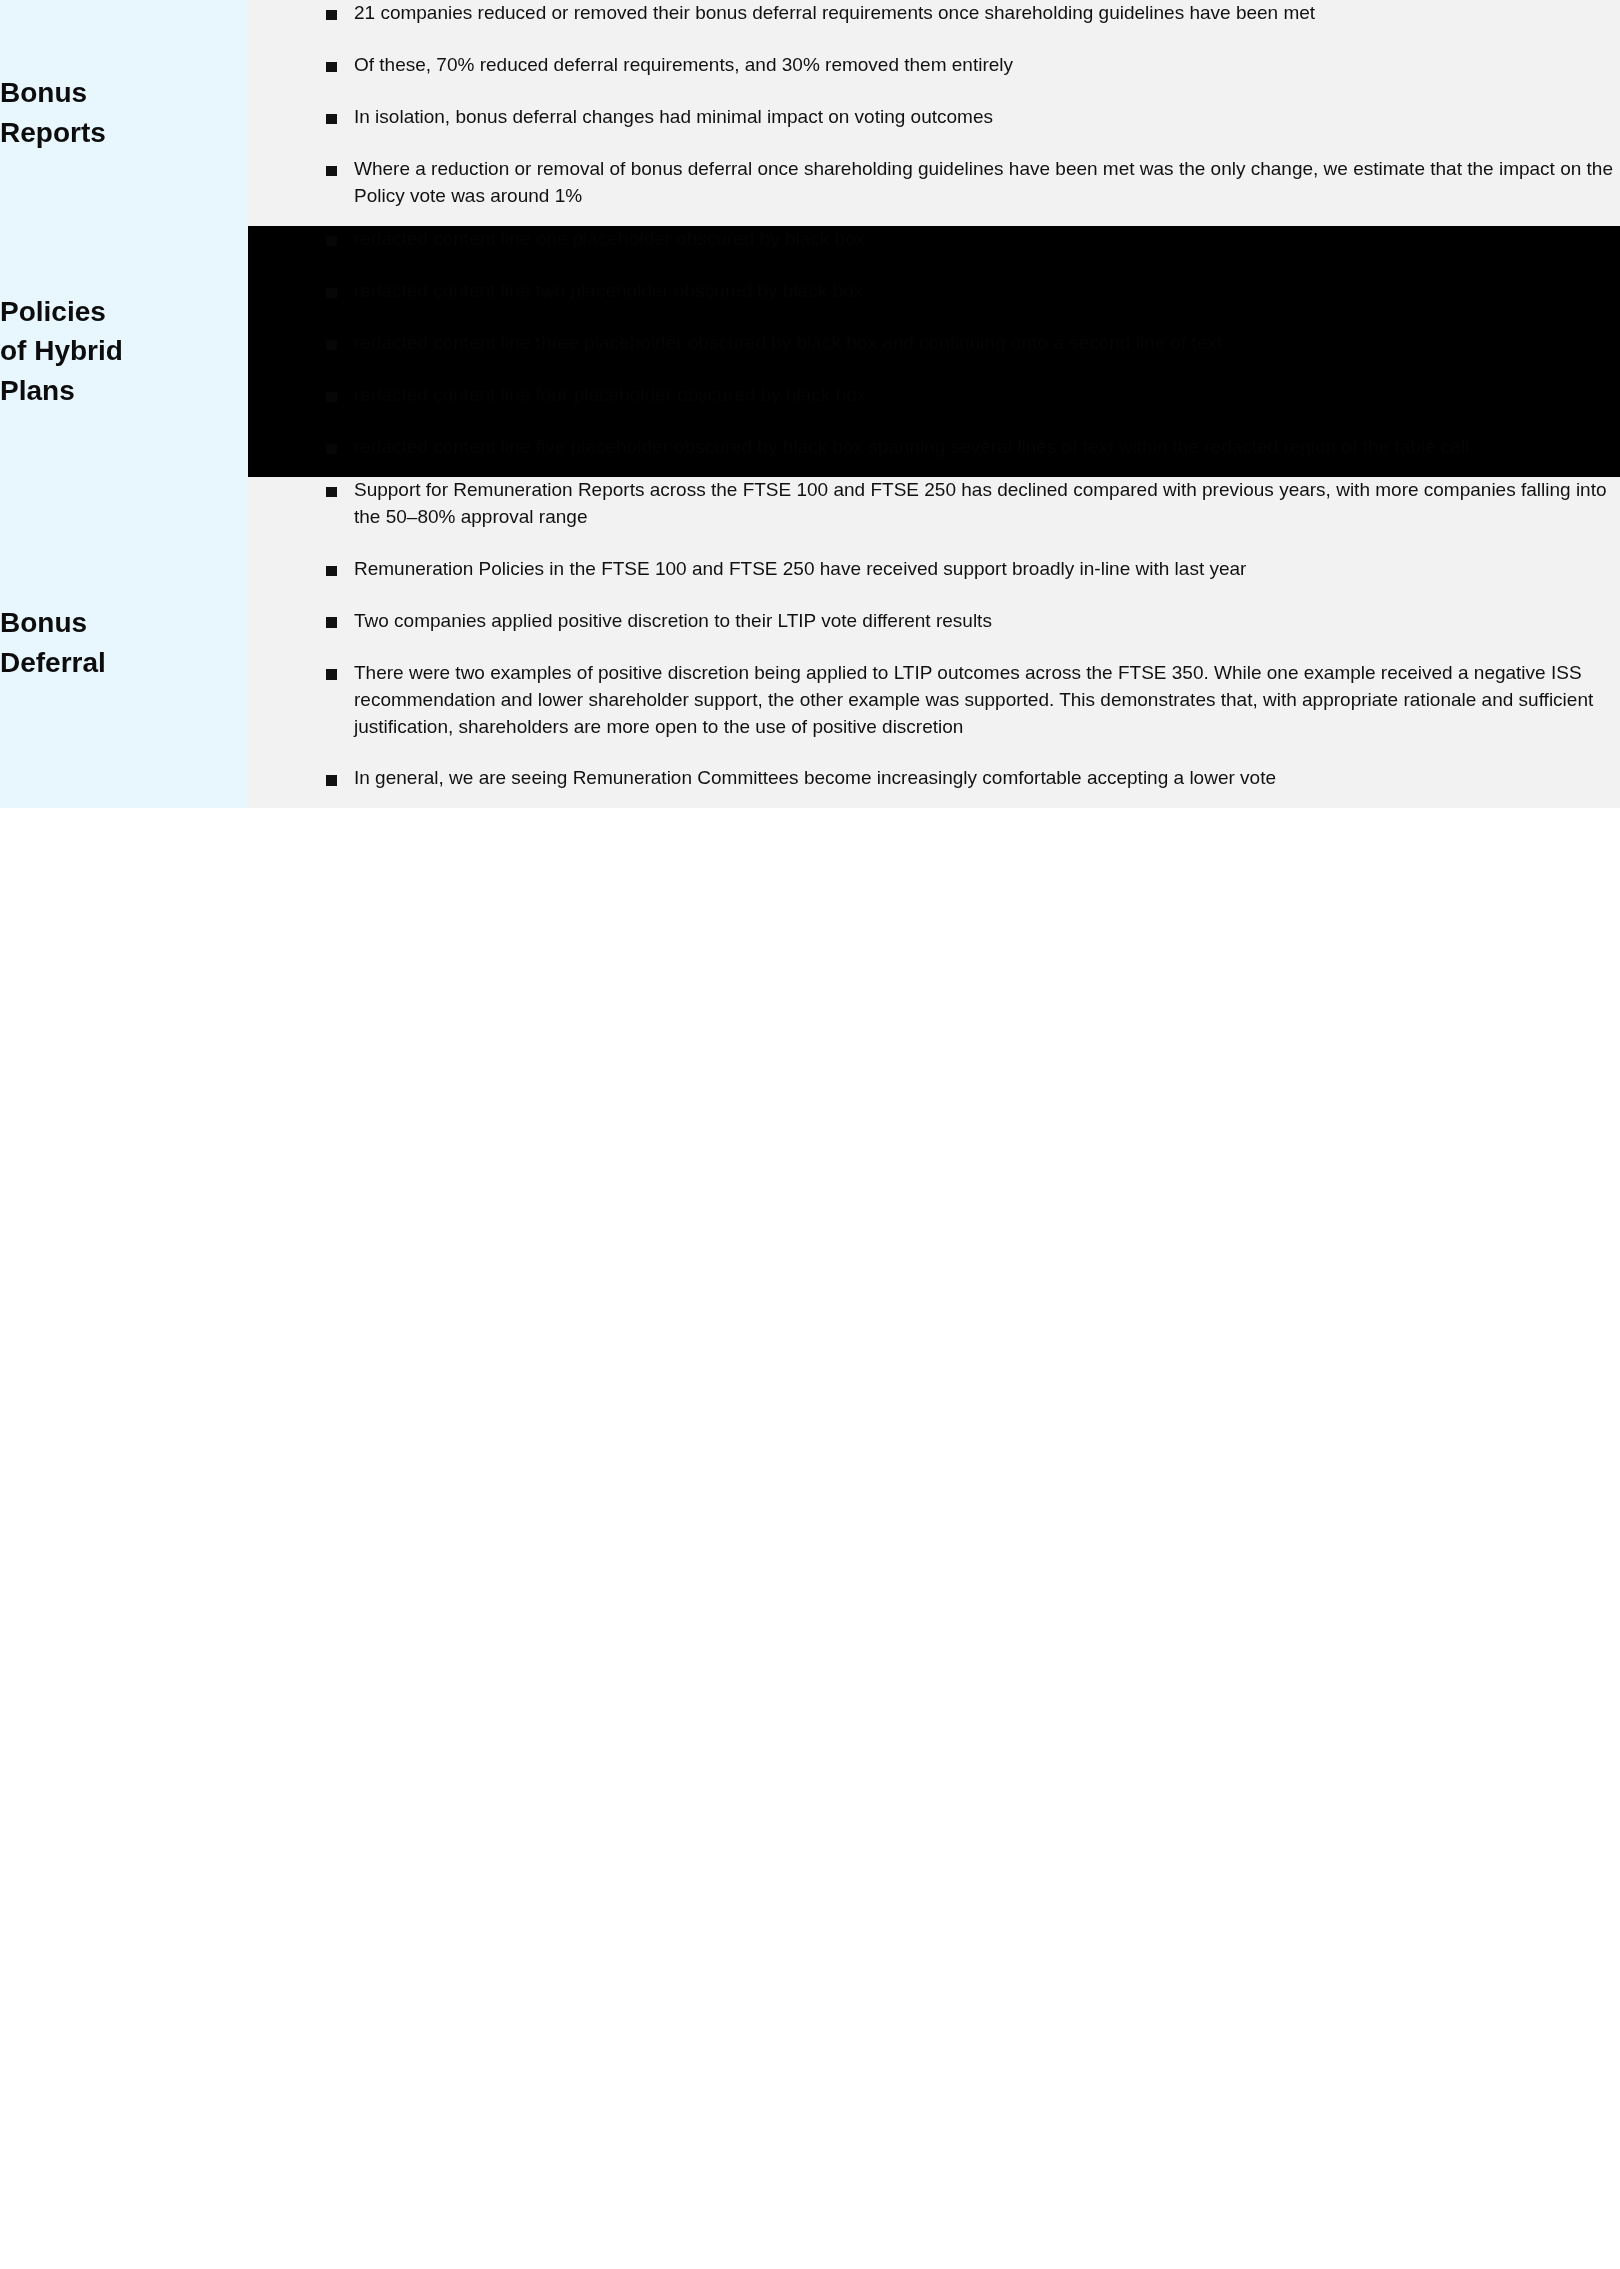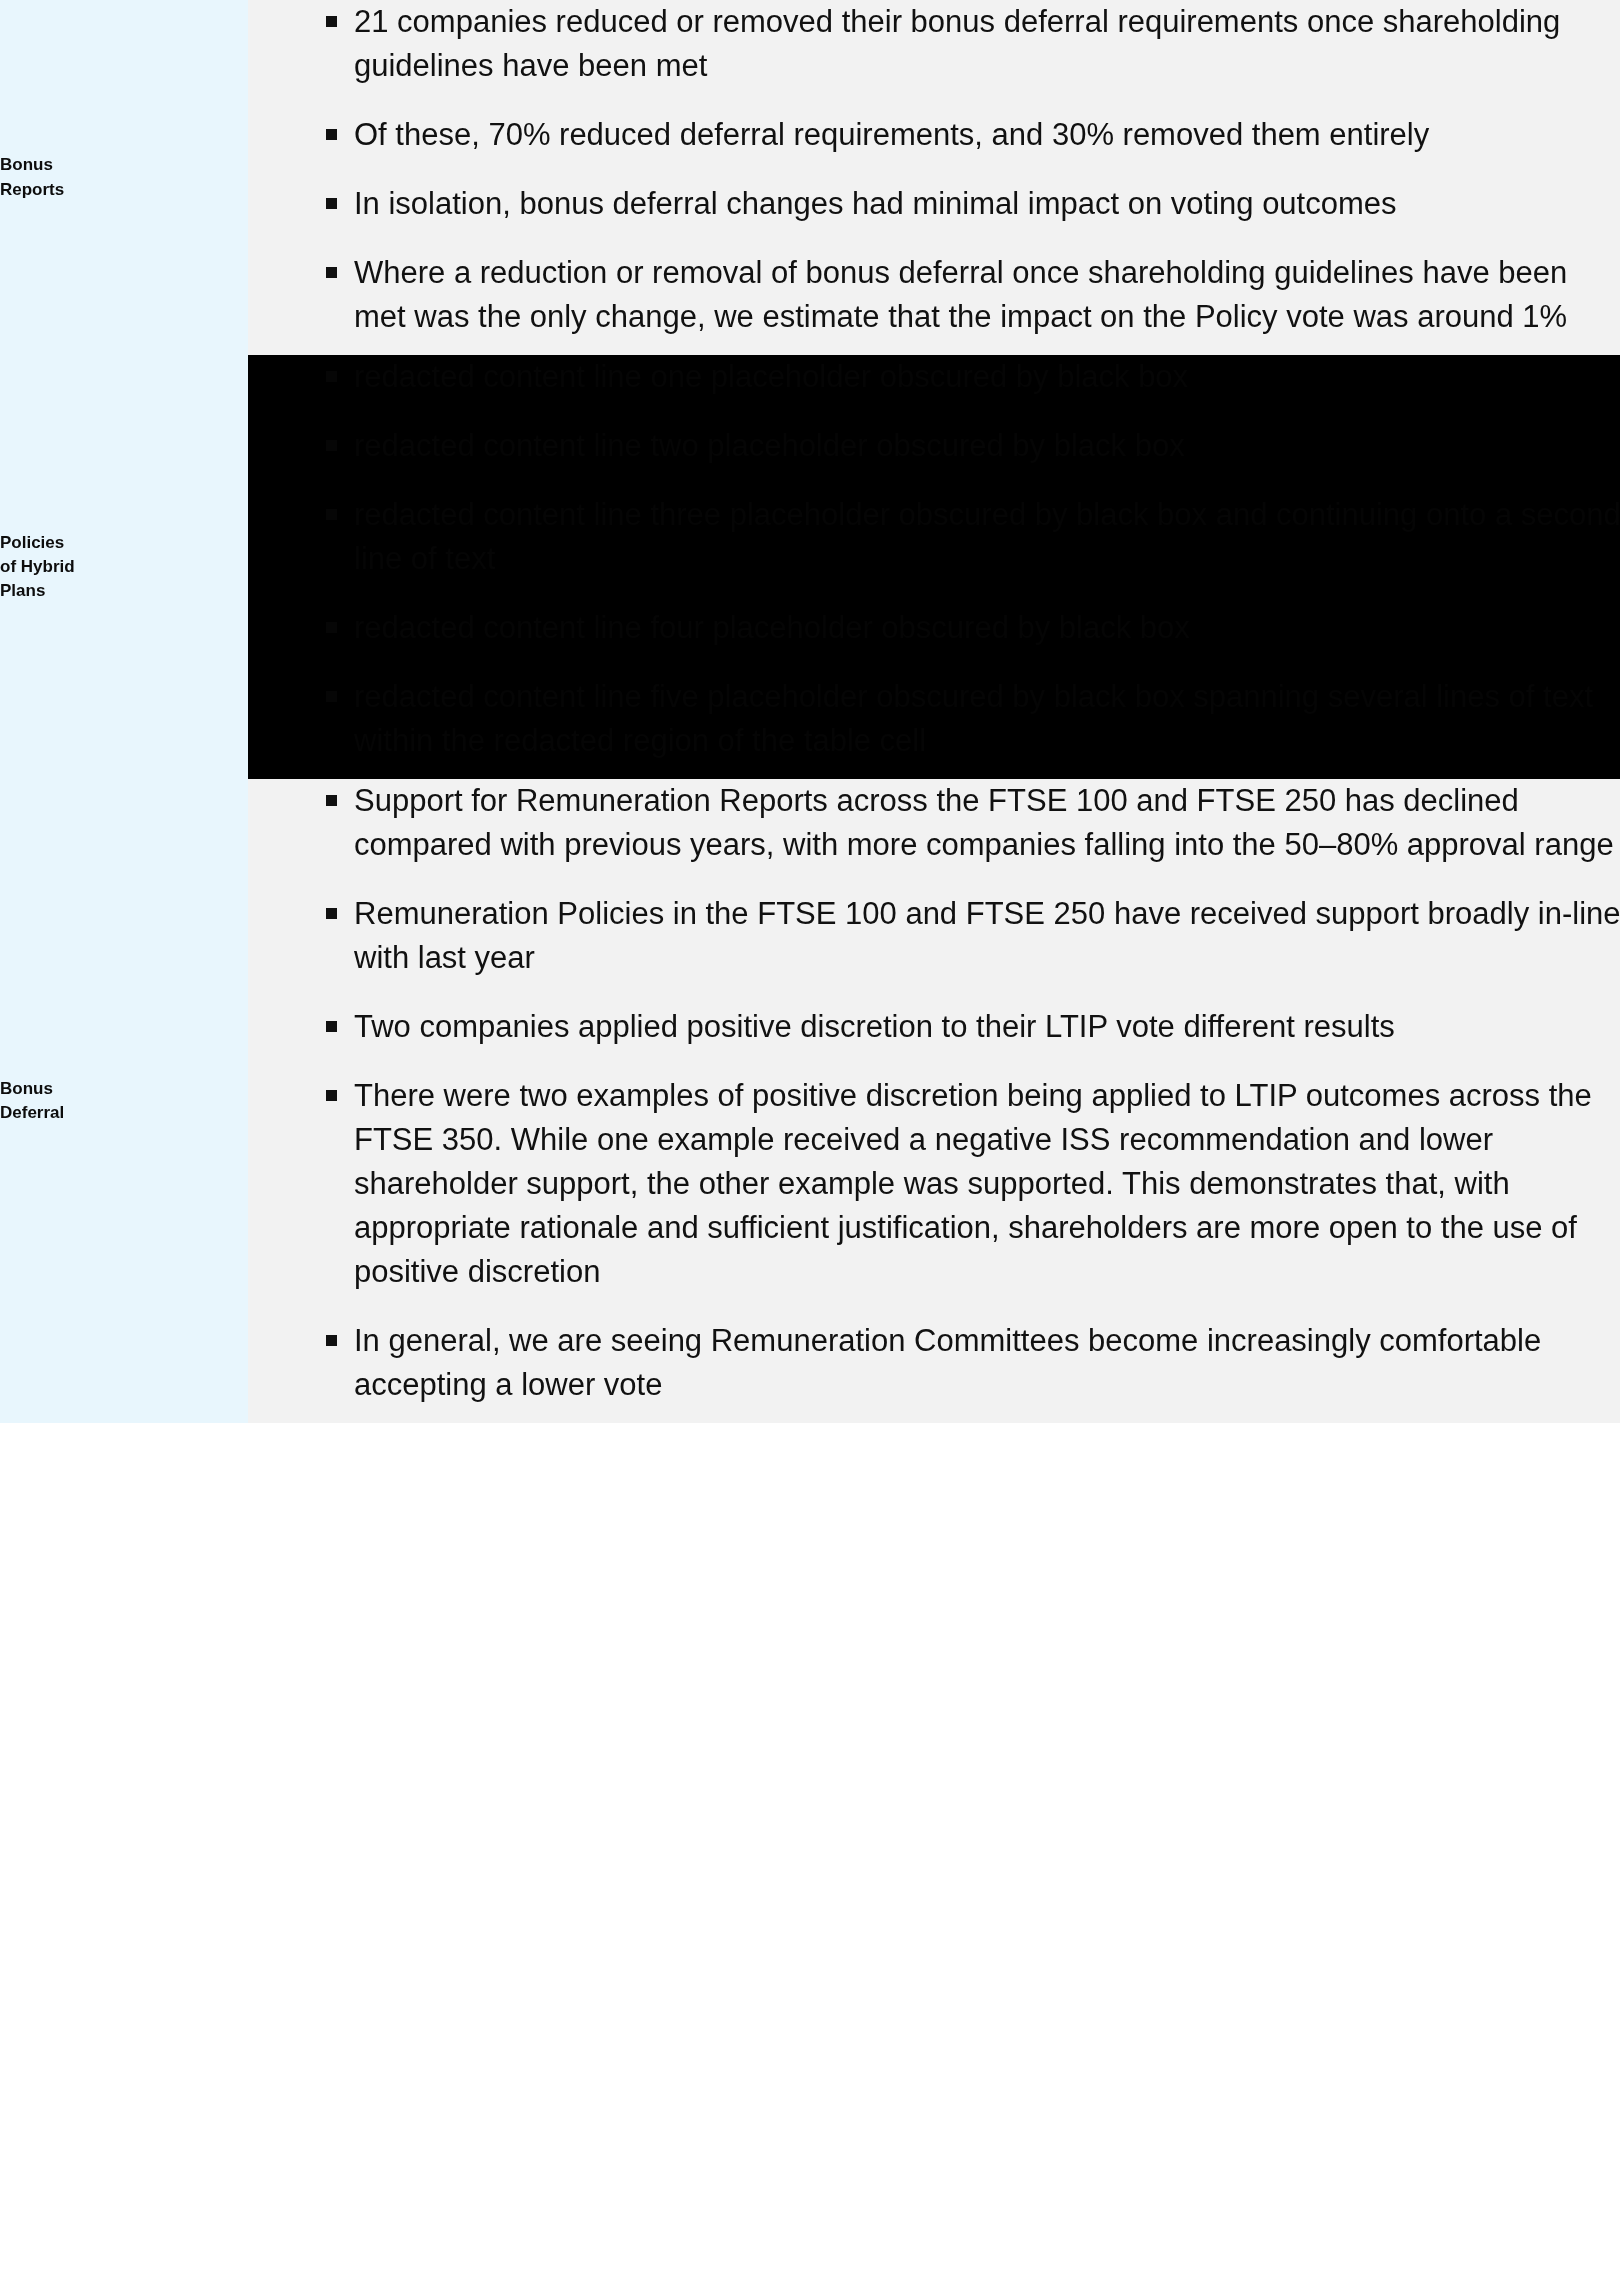--- a/index.html
+++ b/index.html
@@ -27,21 +27,21 @@
   }
   table.matrix tr td {
     vertical-align: middle;
     padding: 0;
   }
   td.label-cell {
     width: 248px;
     background: #e8f6fd;
     padding: 0 0 0 25px;
     font-weight: bold;
-    font-size: 17px;
+    font-size: 28px;
     line-height: 1.42;
     color: #0d0d0d;
     vertical-align: middle;
   }
   td.content-cell {
     background: #f2f2f2;
     padding: 16px 53px 16px 0;
     vertical-align: middle;
   }
   td.content-cell.redacted {
@@ -49,21 +49,21 @@
   }
   ul.bullets {
     list-style: none;
     margin: 0;
     padding: 0;
   }
   ul.bullets > li {
     position: relative;
     padding-left: 106px;
     margin: 0 0 25px 0;
-    font-size: 31px;
+    font-size: 19px;
     line-height: 1.42;
     color: #111111;
   }
   ul.bullets > li:last-child {
     margin-bottom: 16px;
   }
   ul.bullets > li .marker {
     position: absolute;
     left: 78px;
     top: 0.52em;

